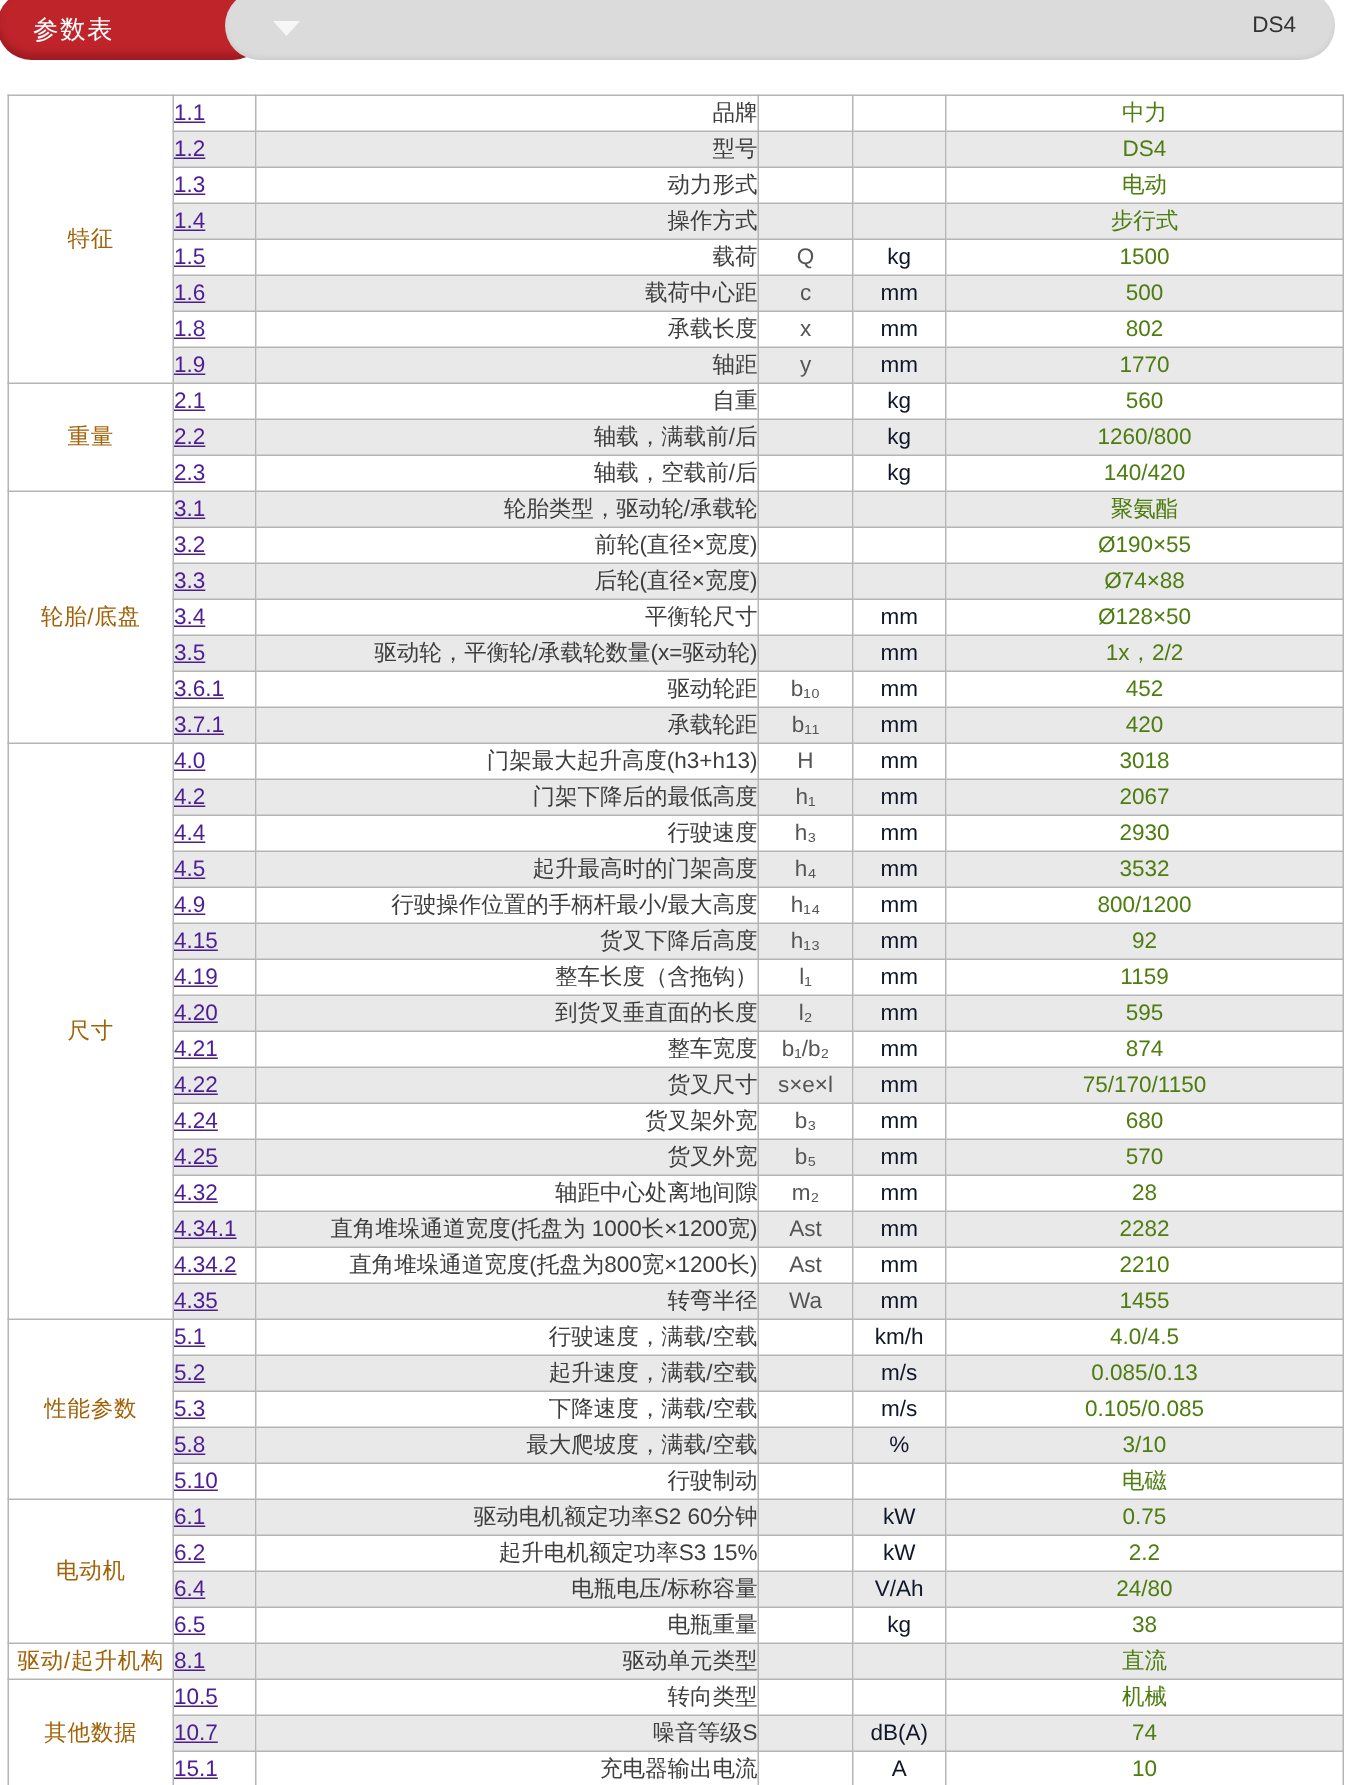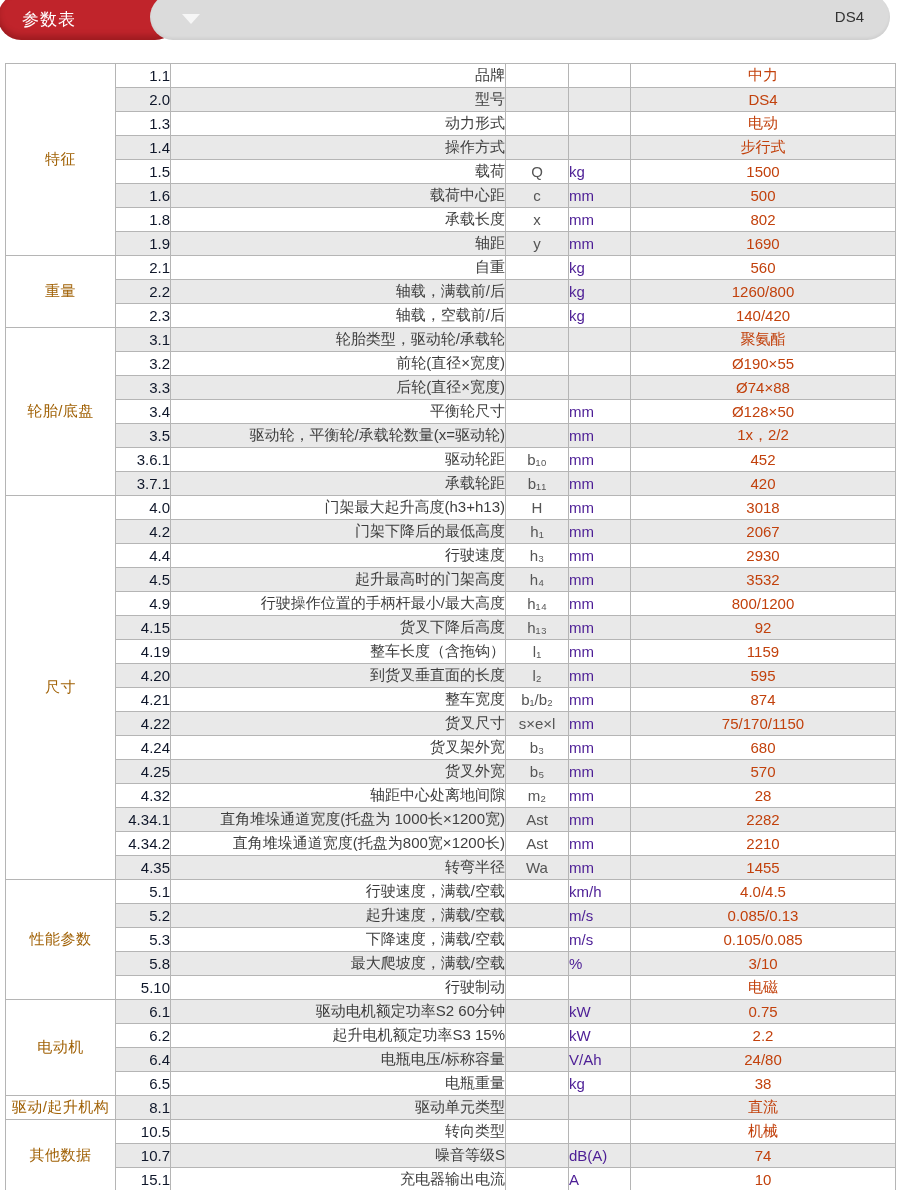--- a/index.html
+++ b/index.html
@@ -40,25 +40,25 @@
   }
   table.spec td{
     border:1px solid #b5b5b5;overflow:hidden;white-space:nowrap;
     padding:0;height:23px;background:#ffffff;
   }
   tr.even td{background:#e9e9e9;}
   td.cat{
     background:#ffffff !important;text-align:center;color:#a16207;
     font-size:15px;letter-spacing:0.5px;
   }
-  td.num{text-align:right;color:#0f172a;}
+  td.num{text-align:left;color:#4c1d95;text-decoration:underline;}
   td.desc{text-align:right;color:#3e3e3e;padding-left:10px;}
   td.sym{text-align:center;color:#555555;}
-  td.unit{color:#4c1d95;}
-  td.val{text-align:center;color:#c2410c;}
+  td.unit{text-align:center;color:#0f172a;}
+  td.val{text-align:center;color:#4d7c0f;}
 </style>
 </head>
 <body>
 
 <div class="hdr">
   <div class="pill-red">
     <span class="tab-label">参数表</span>
   </div>
   <div class="pill-gray">
     <span class="chevron"></span>
@@ -79,21 +79,21 @@
     <tbody>
         <tr class="odd">
           <td class="cat" rowspan="8">特征</td>
           <td class="num">1.1</td>
           <td class="desc">品牌</td>
           <td class="sym"></td>
           <td class="unit"></td>
           <td class="val">中力</td>
         </tr>
         <tr class="even">
-          <td class="num">2.0</td>
+          <td class="num">1.2</td>
           <td class="desc">型号</td>
           <td class="sym"></td>
           <td class="unit"></td>
           <td class="val">DS4</td>
         </tr>
         <tr class="odd">
           <td class="num">1.3</td>
           <td class="desc">动力形式</td>
           <td class="sym"></td>
           <td class="unit"></td>
@@ -125,21 +125,21 @@
           <td class="desc">承载长度</td>
           <td class="sym">x</td>
           <td class="unit">mm</td>
           <td class="val">802</td>
         </tr>
         <tr class="even">
           <td class="num">1.9</td>
           <td class="desc">轴距</td>
           <td class="sym">y</td>
           <td class="unit">mm</td>
-          <td class="val">1690</td>
+          <td class="val">1770</td>
         </tr>
         <tr class="odd">
           <td class="cat" rowspan="3">重量</td>
           <td class="num">2.1</td>
           <td class="desc">自重</td>
           <td class="sym"></td>
           <td class="unit">kg</td>
           <td class="val">560</td>
         </tr>
         <tr class="even">

